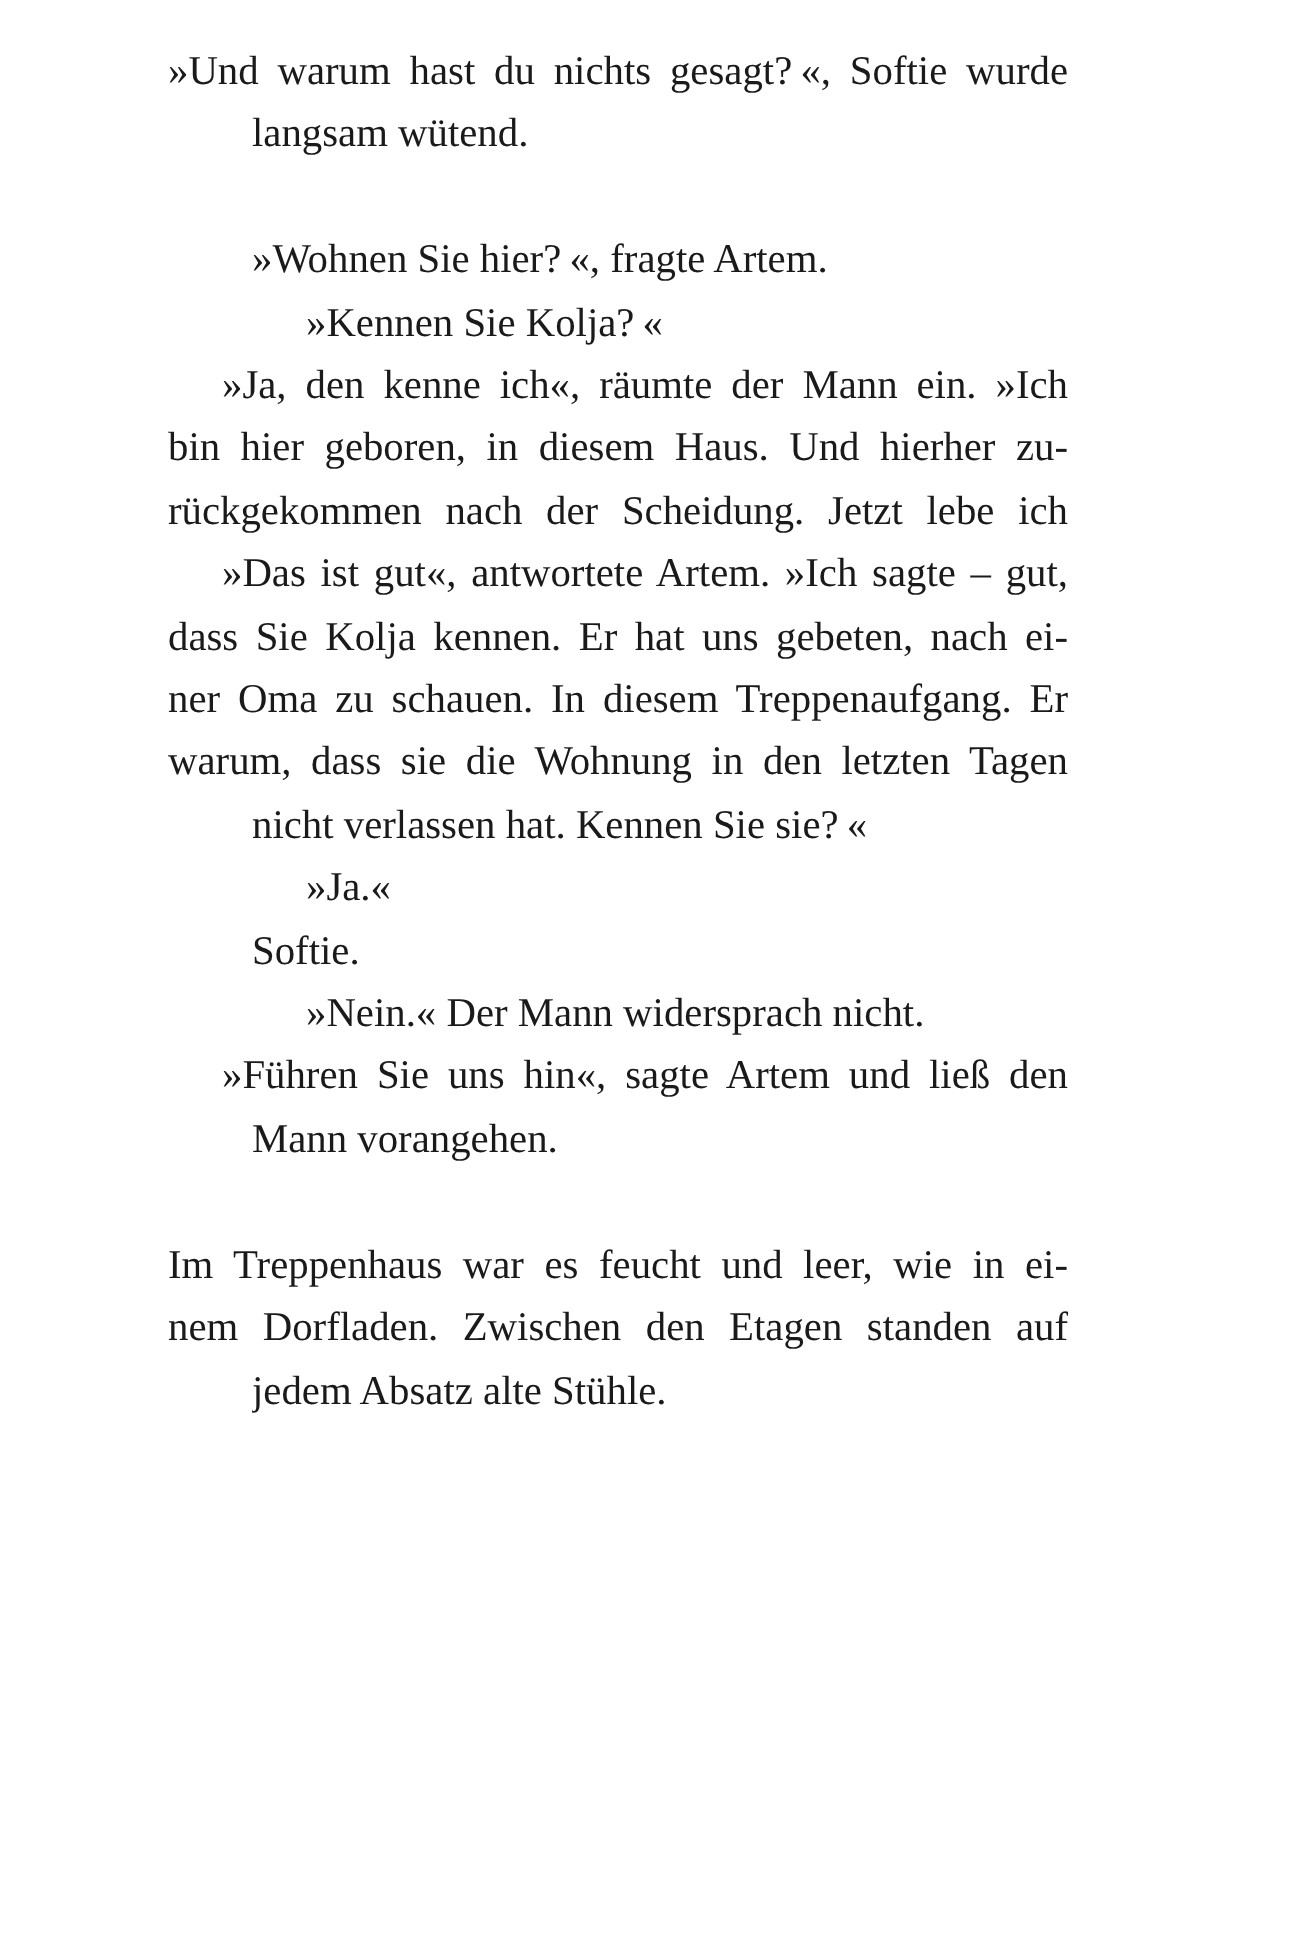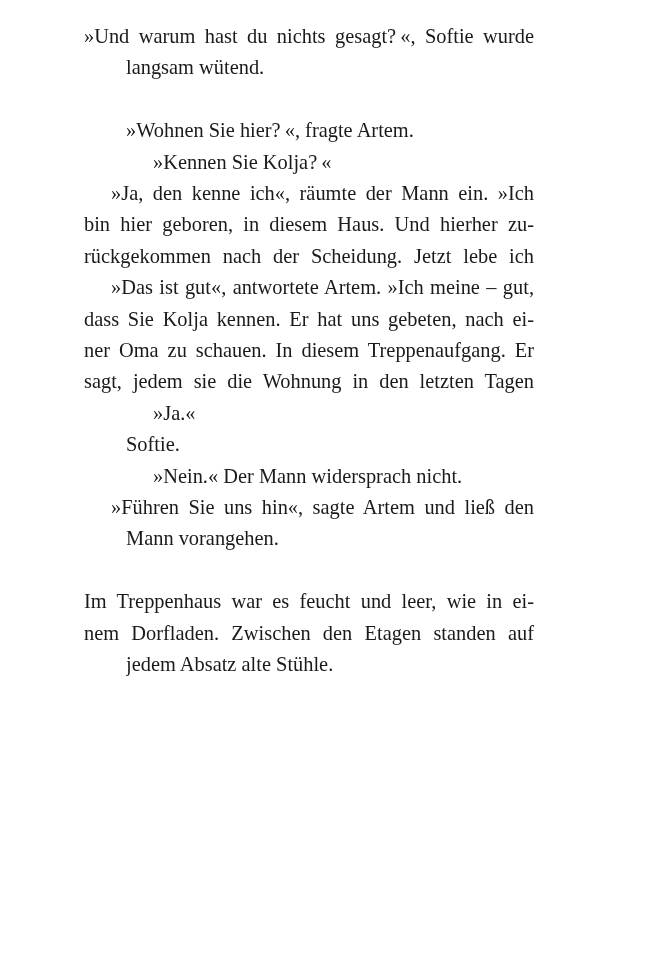--- a/index.html
+++ b/index.html
@@ -61,24 +61,25 @@
     <div class="line j">»Und warum hast du nichts gesagt? «, Softie wurde</div>
     <div class="line last">langsam wütend.</div>
 
     <div class="line last gap">»Wohnen Sie hier? «, fragte Artem.</div>
     <div class="line last indent">»Kennen Sie Kolja? «</div>
 
     <div class="line j indent">»Ja, den kenne ich«, räumte der Mann ein. »Ich</div>
     <div class="line j">bin hier geboren, in diesem Haus. Und hierher zu-</div>
     <div class="line j">rückgekommen nach der Scheidung. Jetzt lebe ich</div>
 
-    <div class="line j indent">»Das ist gut«, antwortete Artem. »Ich meine – gut,</div>
+    <div class="line j indent">»Das ist gut«, antwortete Artem. »Ich sagte – gut,</div>
     <div class="line j">dass Sie Kolja kennen. Er hat uns gebeten, nach ei-</div>
     <div class="line j">ner Oma zu schauen. In diesem Treppenaufgang. Er</div>
-    <div class="line j">sagt, jedem sie die Wohnung in den letzten Tagen</div>
+    <div class="line j">warum, dass sie die Wohnung in den letzten Tagen</div>
+    <div class="line last">nicht verlassen hat. Kennen Sie sie? «</div>
 
     <div class="line last indent">»Ja.«</div>
 
     <div class="line last">Softie.</div>
 
     <div class="line last indent">»Nein.« Der Mann widersprach nicht.</div>
 
     <div class="line j indent">»Führen Sie uns hin«, sagte Artem und ließ den</div>
     <div class="line last">Mann vorangehen.</div>
 

